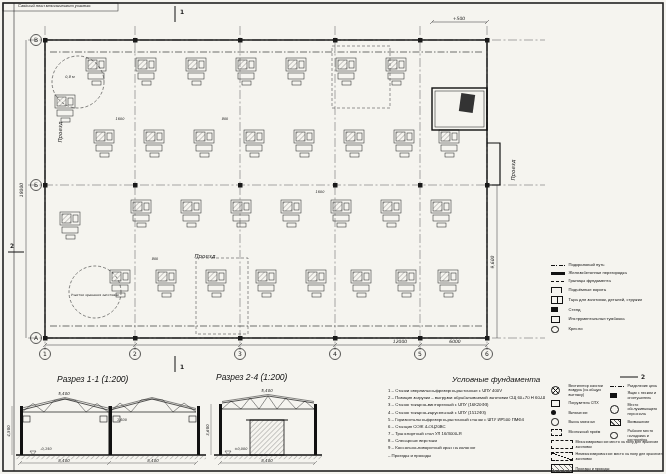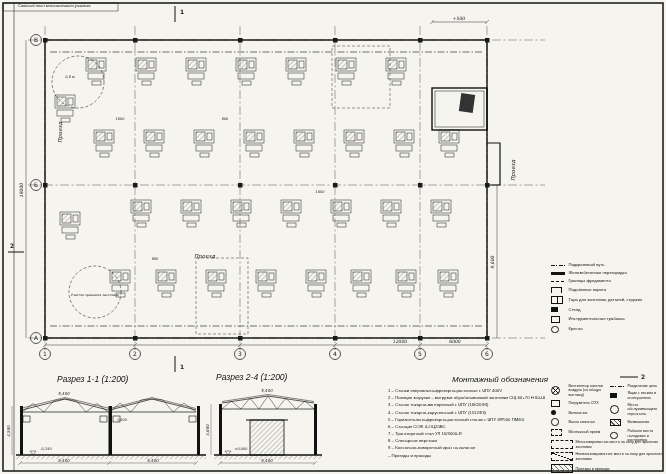--- a/index.html
+++ b/index.html
@@ -285,21 +285,21 @@
       <text x="267" y="392" class="t4">5,400</text>
       <text transform="rotate(-90 208.5 430)" x="208.5" y="430" class="t4">3,600</text>
       <text x="241" y="450" class="t35">±0,000</text>
       <text x="267" y="461.5" class="t4">8,400</text>
     </g>
   </svg>
 
   <div class="abs corner-note">Сводный план механического участка</div>
   <div class="abs sec-title" style="left:57px;top:374px;">Разрез 1-1 (1:200)</div>
   <div class="abs sec-title" style="left:216px;top:372px;">Разрез 2-4 (1:200)</div>
-  <div class="abs legend-title" style="left:452px;top:375px;">Монтажный обозначения</div>
+  <div class="abs legend-title" style="left:452px;top:375px;">Условные фундамента</div>
 
   <div class="abs legend-list" style="left:388px;top:388px;">
     <div class="li">1 – Станки сверлильно-фрезерно-расточные с ЧПУ 400V</div>
     <div class="li">2 – Позиция загрузки – выгрузки обрабатываемой заготовки СЩ 60+70 Н 60-Ш</div>
     <div class="li">3 – Станок токарно-винторезный с ЧПУ (16К20Ф3)</div>
     <div class="li">4 – Станок токарно-карусельный с ЧПУ (1512Ф3)</div>
     <div class="li">5 – Горизонтально-фрезерно-расточный станок с ЧПУ ИР500 ПМФ4</div>
     <div class="li">6 – Станция СОЖ 4-ОЦ20ВС</div>
     <div class="li">7 – Транспортный стол УЛ 16/3000-Я</div>
     <div class="li">8 – Слесарные верстаки</div>

